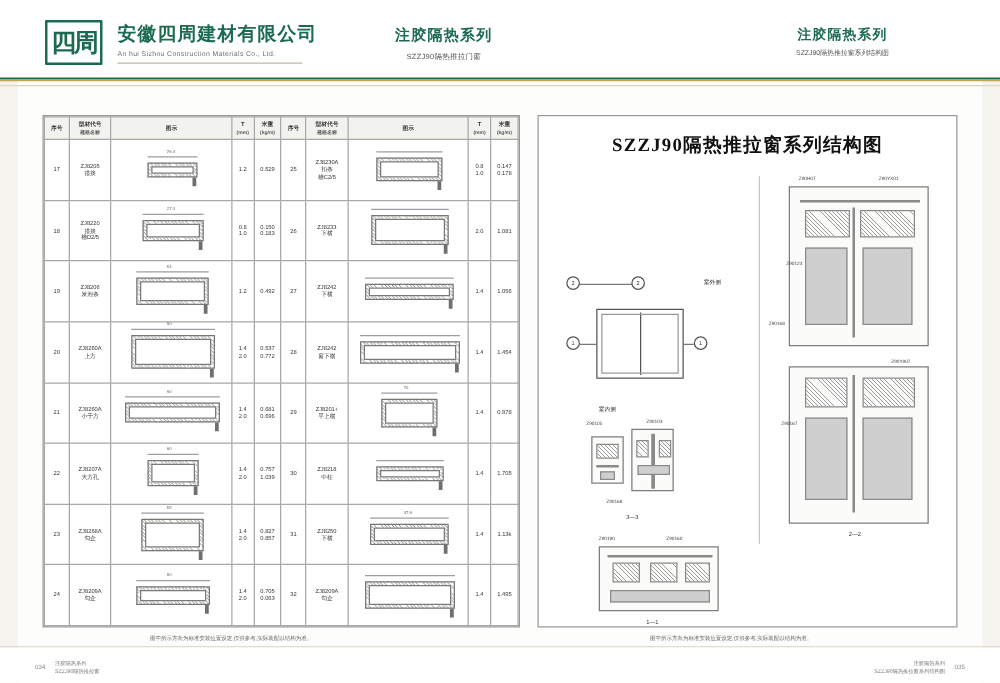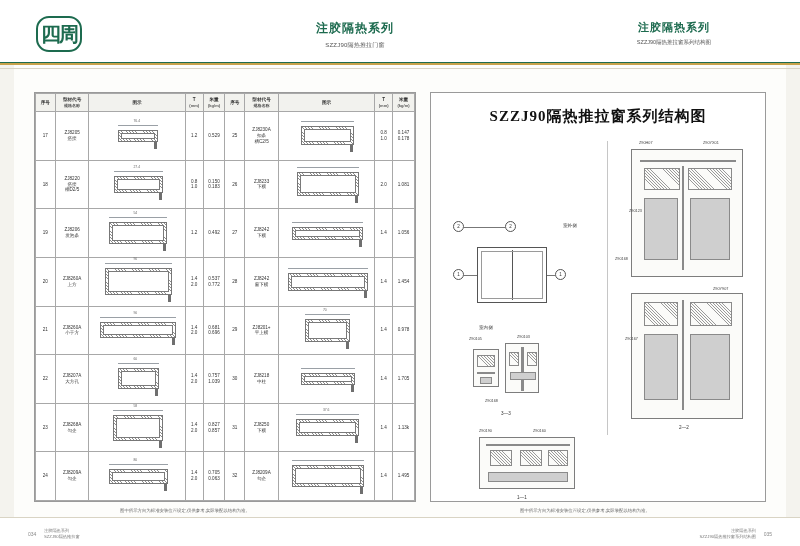--- a/index.html
+++ b/index.html
@@ -27,21 +27,21 @@
   }
   .top-rule2 {
     position:absolute; left:0; top:68px; width:800px; height:1px;
     background:#d9d4c4;
   }
   
   .logo-wrap {
     position:absolute; left:36px; top:16px; width:48px; height:38px;
   }
   .logo-box {
-    width:46px; height:36px; border:2px solid #1d6b4f; border-radius:13px;
+    width:46px; height:36px; border:2px solid #1d6b4f; border-radius:1px;
     display:flex; align-items:center; justify-content:center;
     color:#1d6b4f; font-family:"Liberation Serif", serif; font-size:20px; font-weight:bold;
     letter-spacing:-2px;
   }
   .brand {
     position:absolute; left:94px; top:18px;
   }
   .brand .cn {
     font-size:15px; font-weight:bold; color:#1d6b4f; letter-spacing:1px;
     font-family:"Liberation Serif", serif;
@@ -171,20 +171,25 @@
 <body>
 
 <div class="page">
 
   <div class="edge-l"></div>
   <div class="edge-r"></div>
 
   <div class="top-band">
     <div class="logo-wrap">
       <div class="logo-box">四周</div>
+    </div>
+    <div class="brand">
+      <div class="cn">安徽四周建材有限公司</div>
+      <div class="en">An hui Sizhou Construction Materials Co., Ltd.</div>
+      <div class="underline"></div>
     </div>
     <div class="series-mid">
       <div class="t1">注胶隔热系列</div>
       <div class="t2">SZZJ90隔热推拉门窗</div>
     </div>
     <div class="series-right">
       <div class="t1">注胶隔热系列</div>
       <div class="t2">SZZJ90隔热推拉窗系列结构图</div>
     </div>
   </div>

